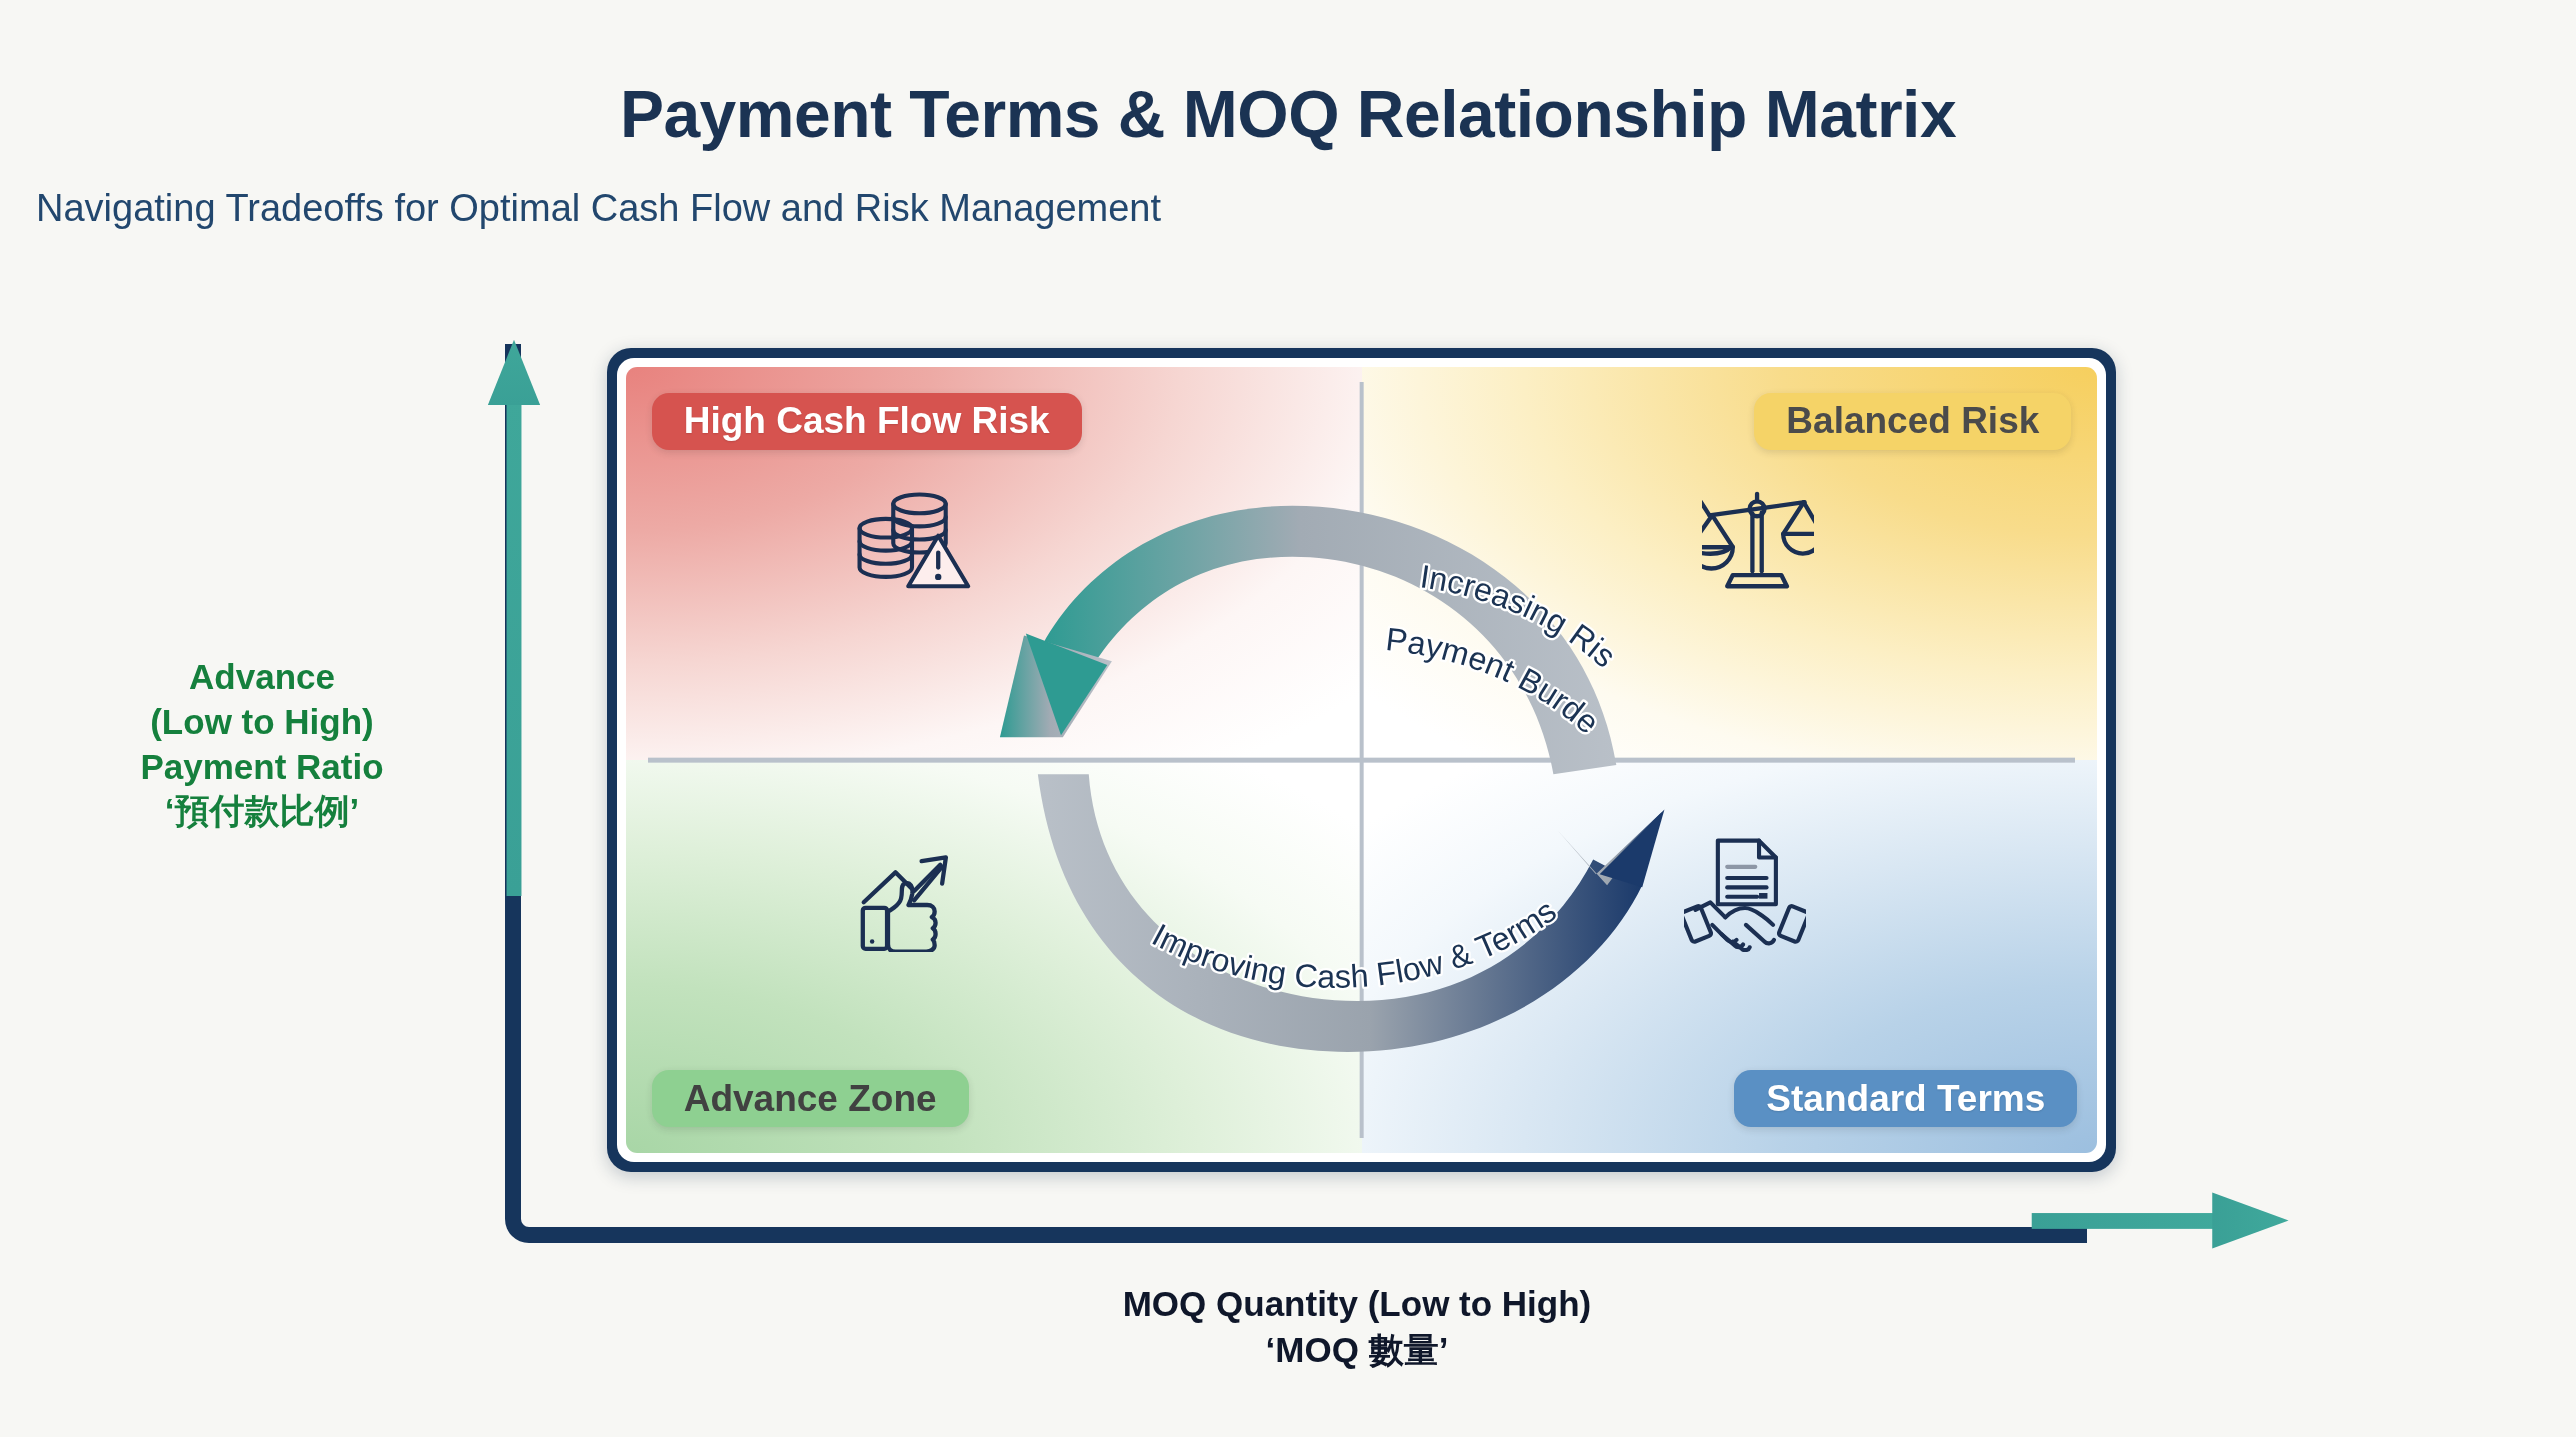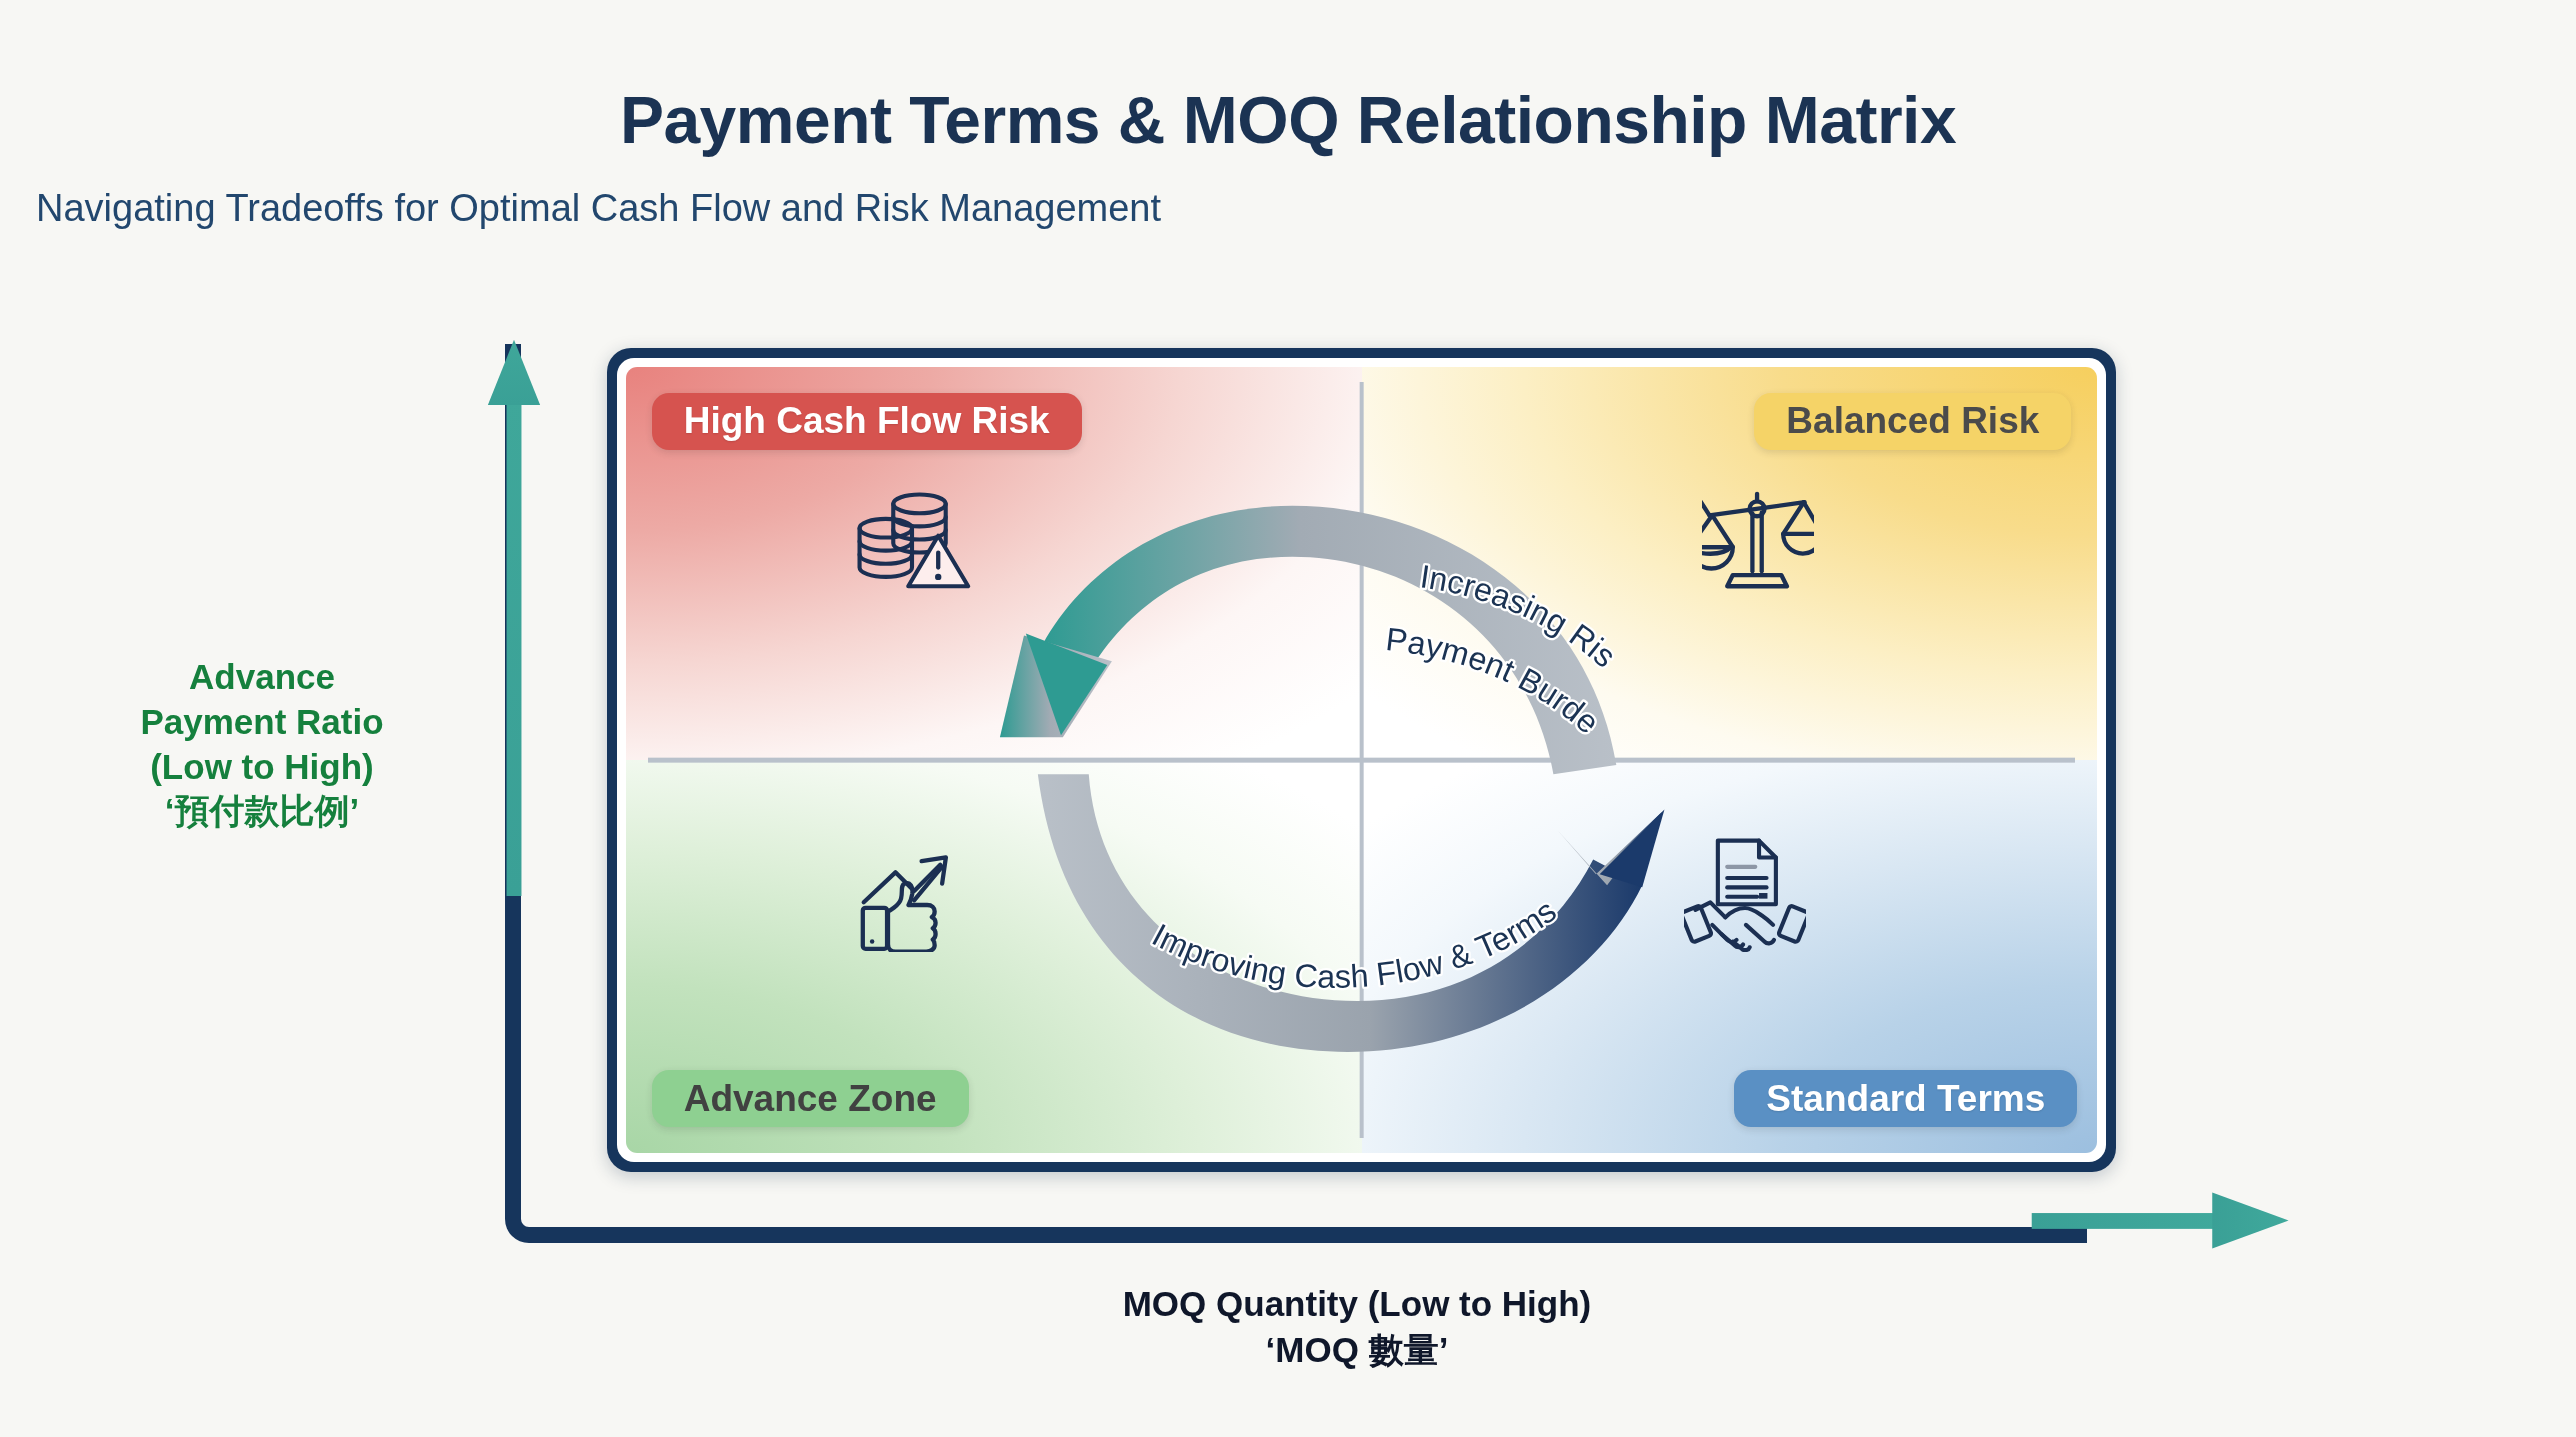--- a/index.html
+++ b/index.html
@@ -7,21 +7,21 @@
     width:2576px;height:1438px;
     background:#f7f7f4;
     font-family:"Liberation Sans", sans-serif;
     overflow:hidden;
     position:relative;
   }
   #stage{position:absolute;inset:0;}
 
   
   .title{
-    position:absolute;left:0;right:0;top:82px;
+    position:absolute;left:0;right:0;top:76px;
     text-align:center;
     font-size:66px;font-weight:bold;
     letter-spacing:-0.5px;
     color:#1b3353;
   }
   .subtitle{
     position:absolute;left:0;right:0;top:187px;
     text-align:left;
     font-size:38px;font-weight:400;
     color:#22476e;
@@ -167,22 +167,22 @@
         <stop offset="0%" stop-color="#3aa096"></stop>
         <stop offset="100%" stop-color="#40a99c"></stop>
       </linearGradient>
     </defs>
     <rect x="0" y="28" width="200" height="17" fill="url(#tealX)"></rect>
     <polygon points="276,36 194,6 194,66" fill="url(#tealX)"></polygon>
   </svg>
 
   <div class="ylabel">
     <div>Advance</div>
+    <div>(Low to High)</div>
     <div>Payment Ratio</div>
-    <div>(Low to High)</div>
     <div>‘預付款比例’</div>
   </div>
 
   <div class="xlabel">
     <div>MOQ Quantity (Low to High)</div>
     <div>‘MOQ 數量’</div>
   </div>
 
   <div class="matrix-outer">
    <div class="matrix-mid">

